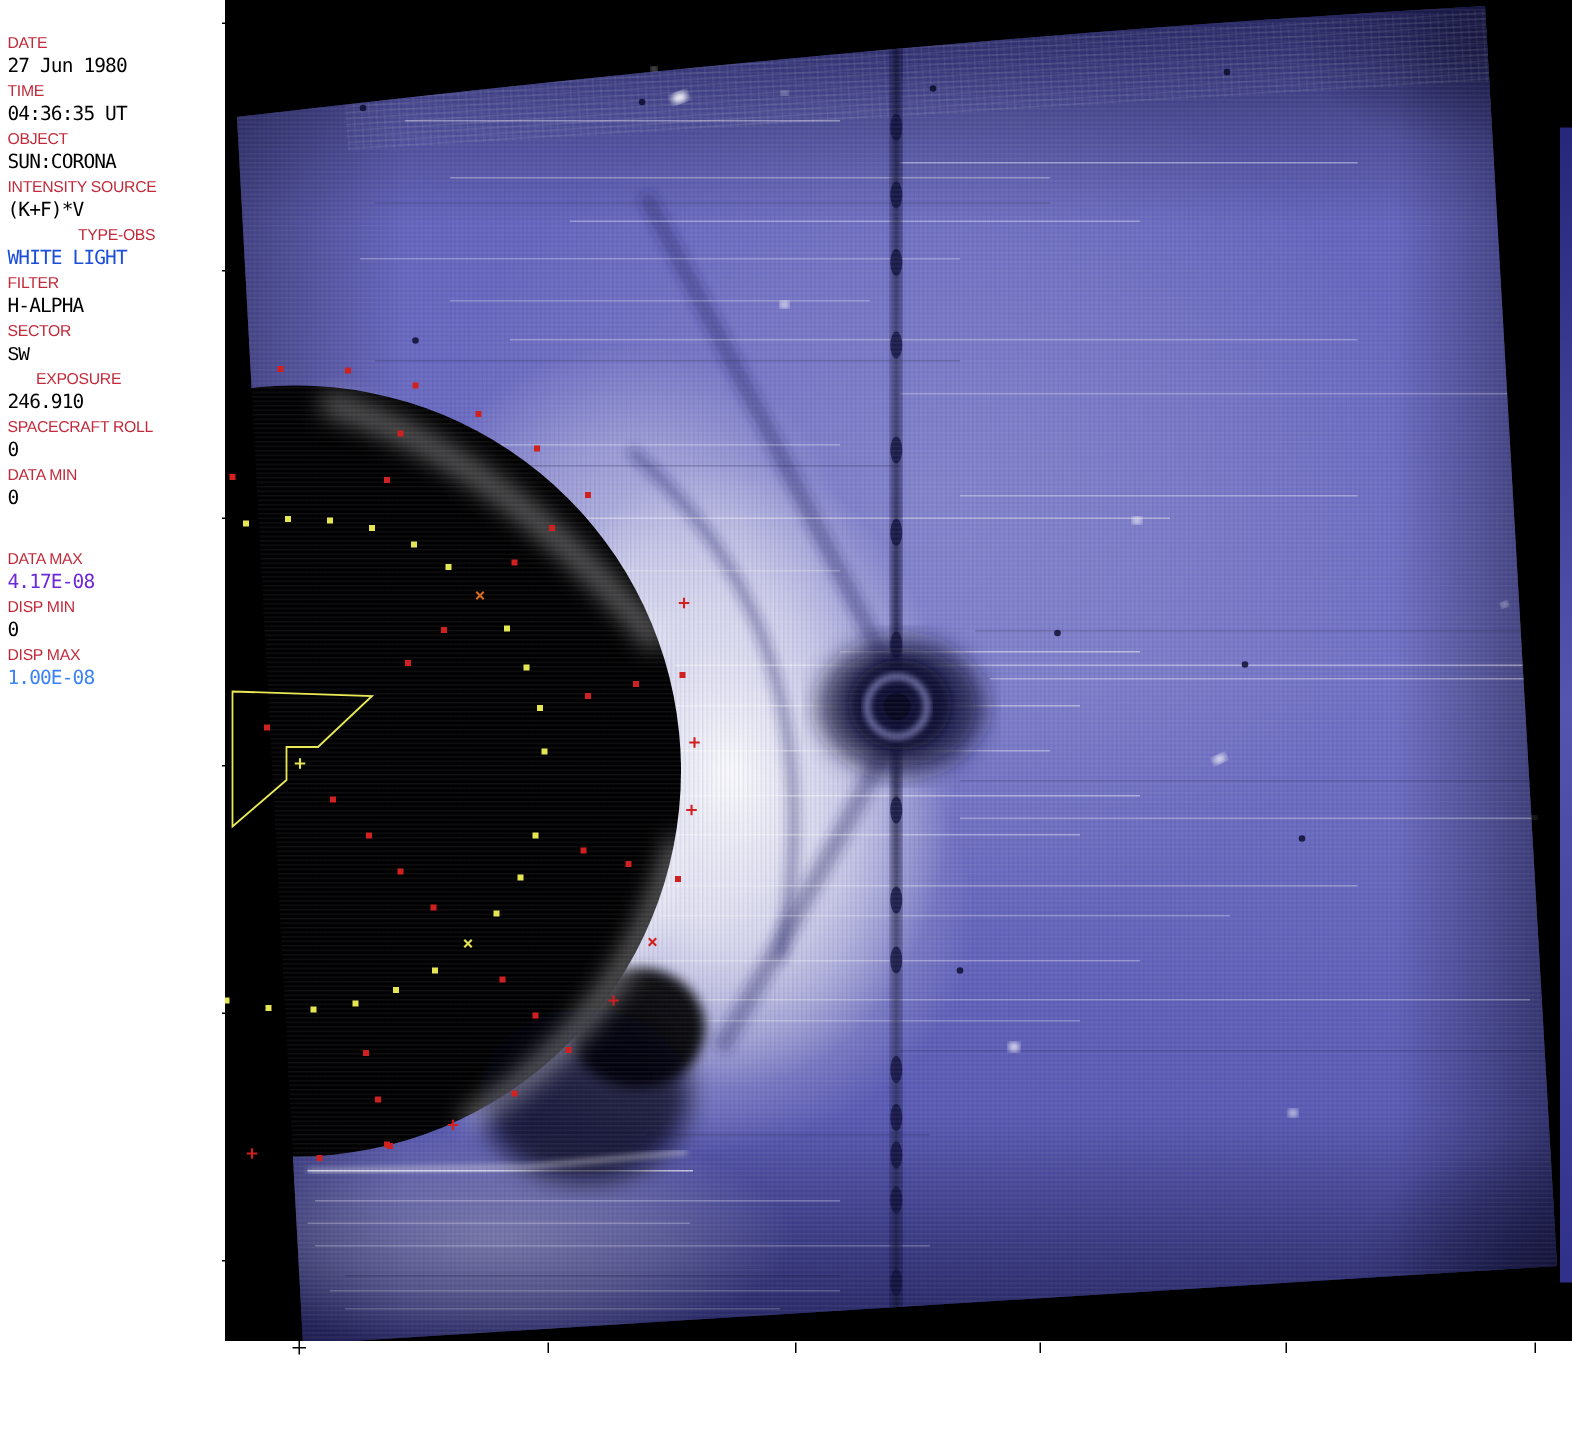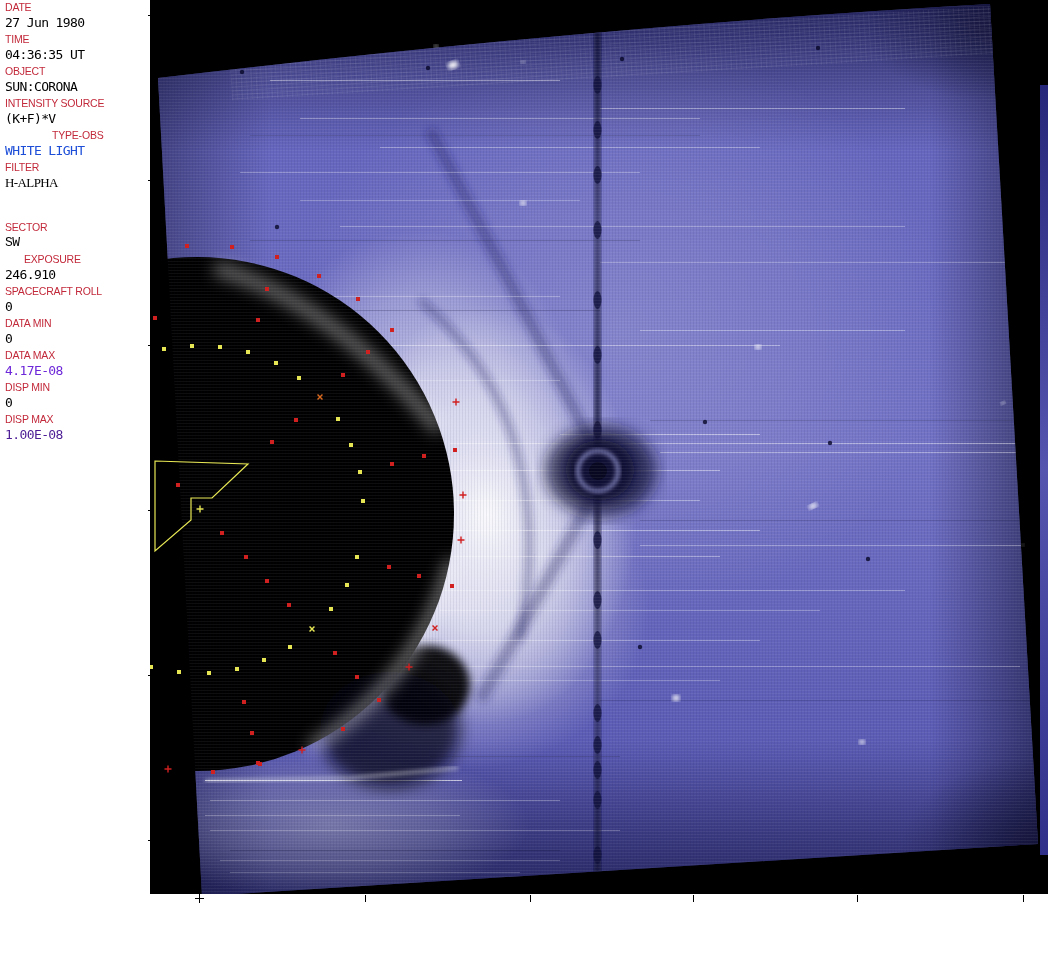--- a/index.html
+++ b/index.html
@@ -1,20 +1,20 @@
 <!DOCTYPE html>
 <html><head>
 <meta charset="utf-8">
 <style>
   html,body{margin:0;padding:0;background:#fff;}
   #root{position:relative;width:1048px;height:960px;background:#ffffff;overflow:hidden;
         font-family:"DejaVu Sans Mono",monospace;}
   
-  #sidebar{position:absolute;left:0;top:0;width:148px;height:894px;background:#ffffff;
-           padding:1px 0 0 5px;box-sizing:border-box;z-index:5;}
+  #sidebar{position:absolute;left:0;top:12px;width:148px;height:894px;background:#ffffff;
+           padding:11px 0 0 5px;box-sizing:border-box;z-index:5;}
   .field{height:32px;overflow:visible;}
   .flabel{font-family:"Liberation Sans","DejaVu Sans",sans-serif;font-size:10.5px;line-height:13px;
           color:#c2293a;letter-spacing:-0.2px;white-space:pre;}
   .fvalue{font-family:"DejaVu Sans Mono",monospace;font-size:13px;line-height:17px;color:#000;
           letter-spacing:-0.6px;white-space:pre;}
   
   #panel{position:absolute;left:150px;top:0;width:898px;height:894px;background:#000;}
   
   #footer{position:absolute;left:0;top:894px;width:1048px;height:66px;background:#ffffff;}
   .ax-tick{position:absolute;background:#000;}
@@ -40,49 +40,49 @@
       <div class="field">
         <div class="flabel" style="color: rgb(194, 41, 58);">INTENSITY SOURCE</div>
         <div class="fvalue" style="color: rgb(0, 0, 0);">(K+F)*V</div>
       </div>
       <div class="field">
         <div class="flabel" style="color: rgb(194, 41, 58); margin-left: 47px;">TYPE-OBS</div>
         <div class="fvalue" style="color: #1d4ed8;">WHITE LIGHT</div>
       </div>
       <div class="field">
         <div class="flabel" style="color: rgb(194, 41, 58);">FILTER</div>
-        <div class="fvalue" style="color: rgb(0, 0, 0); font-family: Liberation Serif, serif;">H-ALPHA</div>
-      </div>
-      <div class="field">
-        <div class="flabel" style="color: rgb(194, 41, 58); margin-top: 28px;">SECTOR</div>
+        <div class="fvalue" style="color: rgb(0, 0, 0);">H-ALPHA</div>
+      </div>
+      <div class="field">
+        <div class="flabel" style="color: rgb(194, 41, 58);">SECTOR</div>
         <div class="fvalue" style="color: rgb(0, 0, 0); font-family: Liberation Mono, monospace;">SW</div>
       </div>
       <div class="field">
         <div class="flabel" style="color: rgb(194, 41, 58); margin-left: 19px;">EXPOSURE</div>
         <div class="fvalue" style="color: rgb(0, 0, 0);">246.910</div>
       </div>
       <div class="field">
         <div class="flabel" style="color: rgb(194, 41, 58);">SPACECRAFT ROLL</div>
         <div class="fvalue" style="color: rgb(0, 0, 0);">0</div>
       </div>
       <div class="field">
         <div class="flabel" style="color: rgb(194, 41, 58);">DATA MIN</div>
         <div class="fvalue" style="color: rgb(0, 0, 0);">0</div>
       </div>
       <div class="field">
-        <div class="flabel" style="color: rgb(194, 41, 58);">DATA MAX</div>
+        <div class="flabel" style="color: rgb(194, 41, 58); margin-top: 24px;">DATA MAX</div>
         <div class="fvalue" style="color: #6d28d9;">4.17E-08</div>
       </div>
       <div class="field">
         <div class="flabel" style="color: rgb(194, 41, 58);">DISP MIN</div>
         <div class="fvalue" style="color: rgb(0, 0, 0);">0</div>
       </div>
       <div class="field">
         <div class="flabel" style="color: rgb(194, 41, 58);">DISP MAX</div>
-        <div class="fvalue" style="color: #4c1d95;">1.00E-08</div>
+        <div class="fvalue" style="color: #3b82f6;">1.00E-08</div>
       </div>
     </aside>
 
   <main id="panel">
     <svg id="cg" width="898" height="894" viewBox="150 0 898 894" xmlns="http://www.w3.org/2000/svg">
       <defs>
         <linearGradient id="baseG" x1="0" y1="0" x2="0" y2="1">
           <stop offset="0" stop-color="#4a4aaa"></stop>
           <stop offset="0.08" stop-color="#6363bd"></stop>
           <stop offset="0.5" stop-color="#7272c6"></stop>

